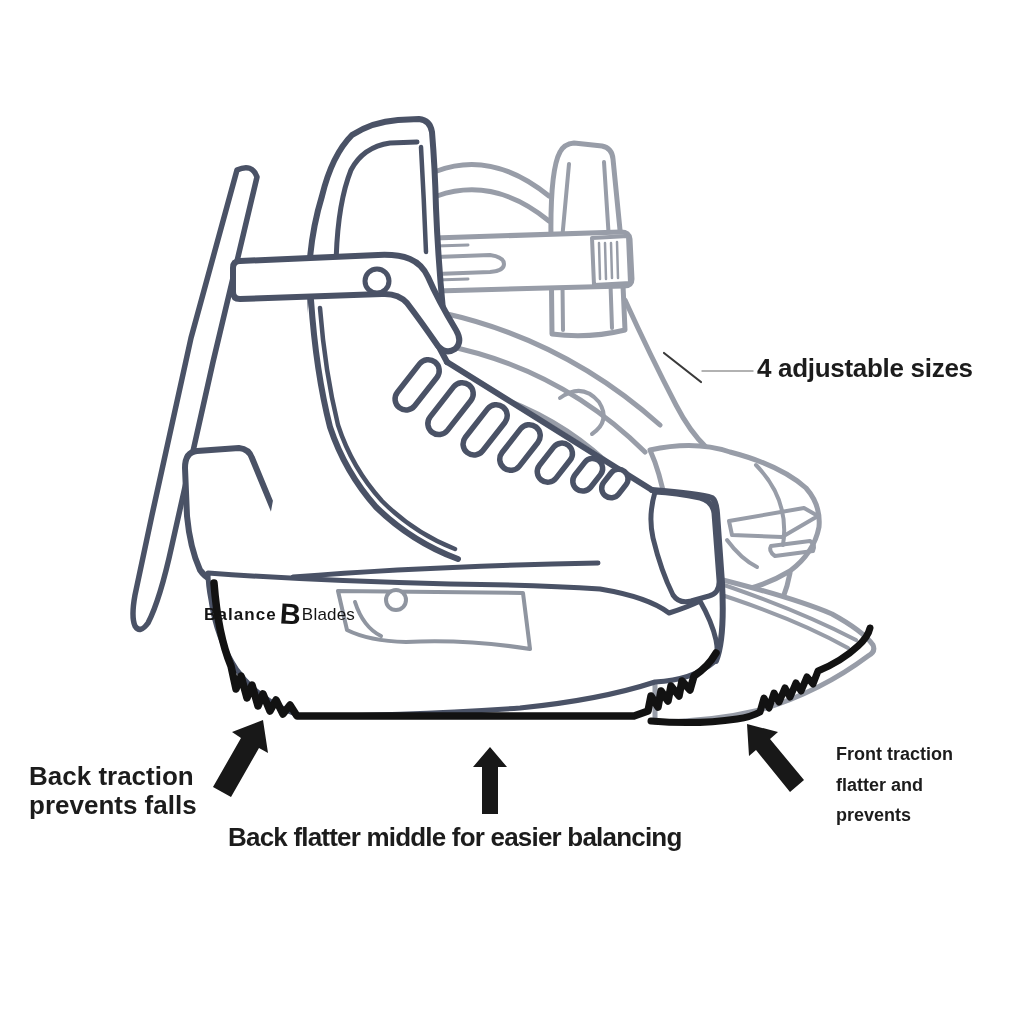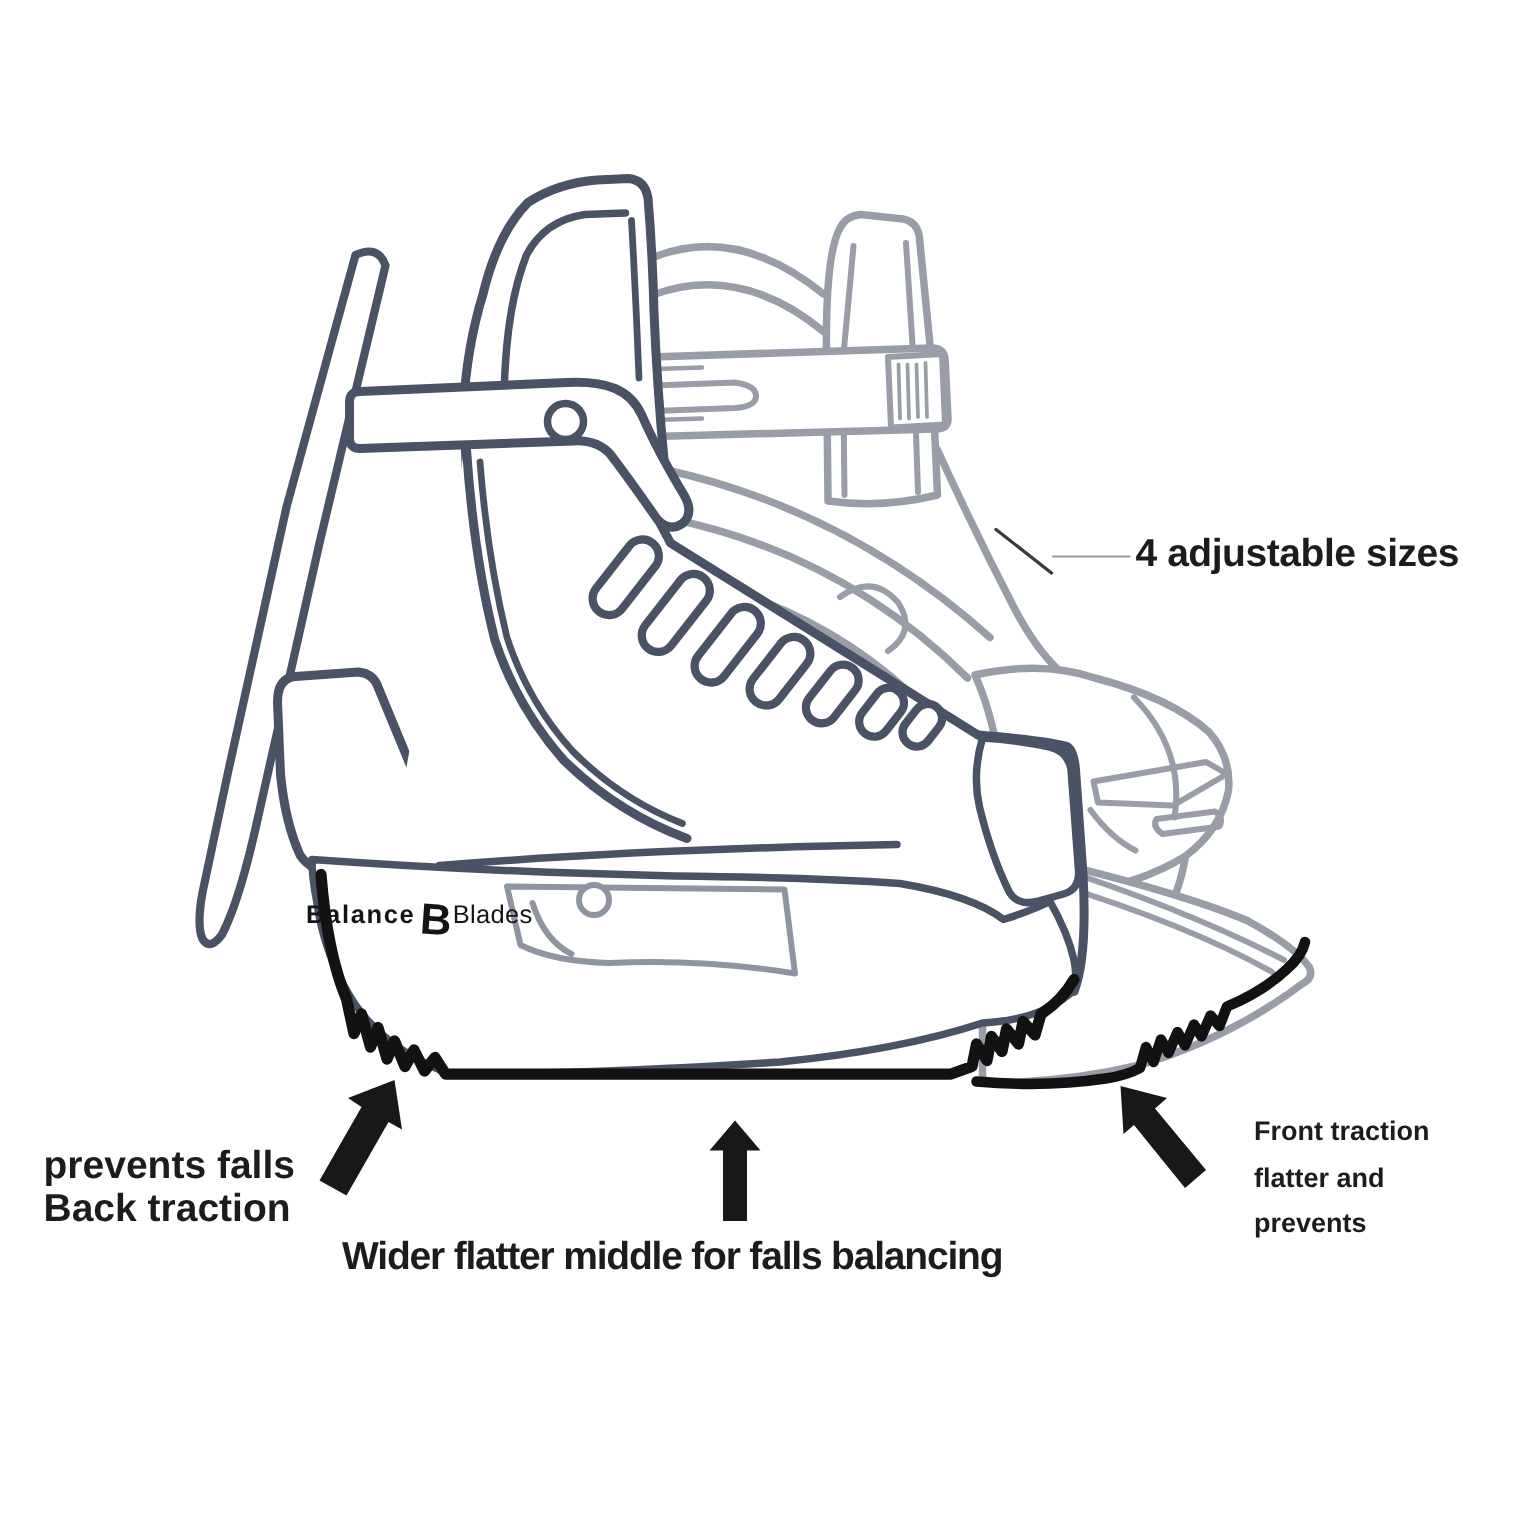--- a/index.html
+++ b/index.html
@@ -9,21 +9,21 @@
   }
   #drawing{position:absolute;left:0;top:0;}
   .note{
     position:absolute;color:#1c1c1c;font-weight:700;white-space:nowrap;
   }
   .note-adjustable{left:757px;top:353px;font-size:26px;letter-spacing:-0.3px;font-weight:700;}
   .note-back{left:29px;top:762px;font-size:26px;line-height:29px;}
   .note-middle{left:228px;top:822px;font-size:26px;letter-spacing:-0.8px;}
   .note-front{left:836px;top:739px;font-size:18px;line-height:30.5px;}
   .brand{
-    position:absolute;left:204px;top:600px;display:flex;color:#141414;
+    position:absolute;left:204px;top:600px;display:flex;align-items:center;color:#141414;
   }
   .brand .w1{font-size:17px;font-weight:700;letter-spacing:1.1px;}
   .brand .mono{font-size:29px;font-weight:800;margin:0 1px 0 3px;transform:rotate(4deg);line-height:1;}
   .brand .w2{font-size:17px;font-weight:400;letter-spacing:0.2px;}
 </style>
 </head>
 <body>
 
 <div id="stage">
 
@@ -129,25 +129,25 @@
 
   <div class="brand">
     <span class="w1">Balance</span>
     <span class="mono">B</span>
     <span class="w2">Blades</span>
   </div>
 
   <div class="note note-adjustable">4 adjustable sizes</div>
 
   <div class="note note-back">
+    <div>Back traction</div>
     <div>prevents falls</div>
-    <div>Back traction</div>
   </div>
 
-  <div class="note note-middle">Wider flatter middle for falls balancing</div>
+  <div class="note note-middle">Back flatter middle for easier balancing</div>
 
   <div class="note note-front">
     <div>Front traction</div>
     <div>flatter and</div>
     <div>prevents</div>
   </div>
 
 </div>
 
 </body></html>

